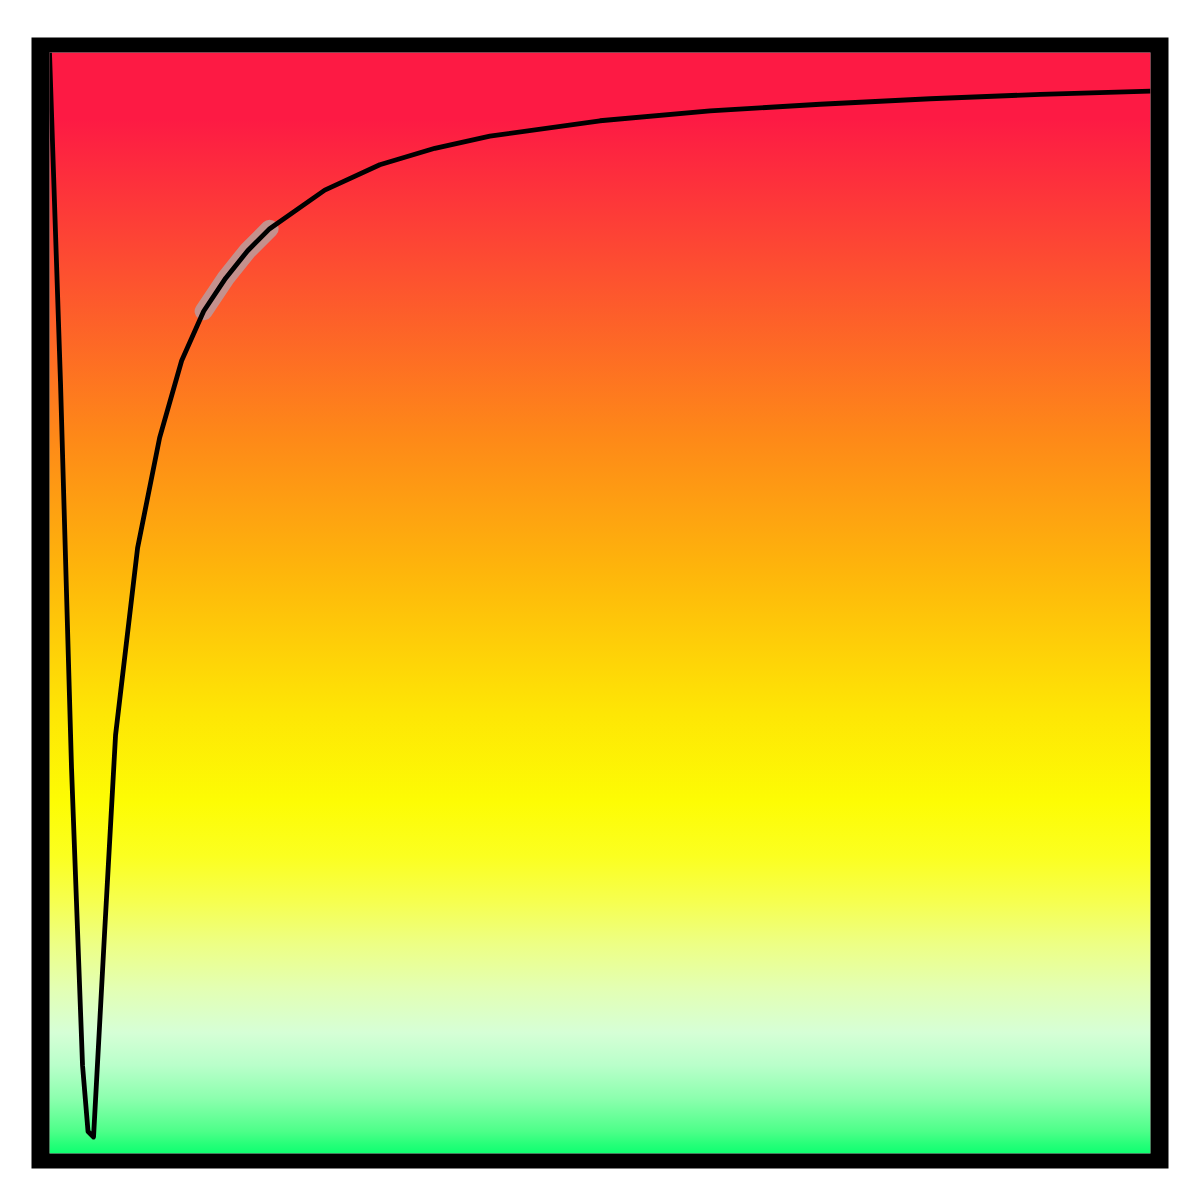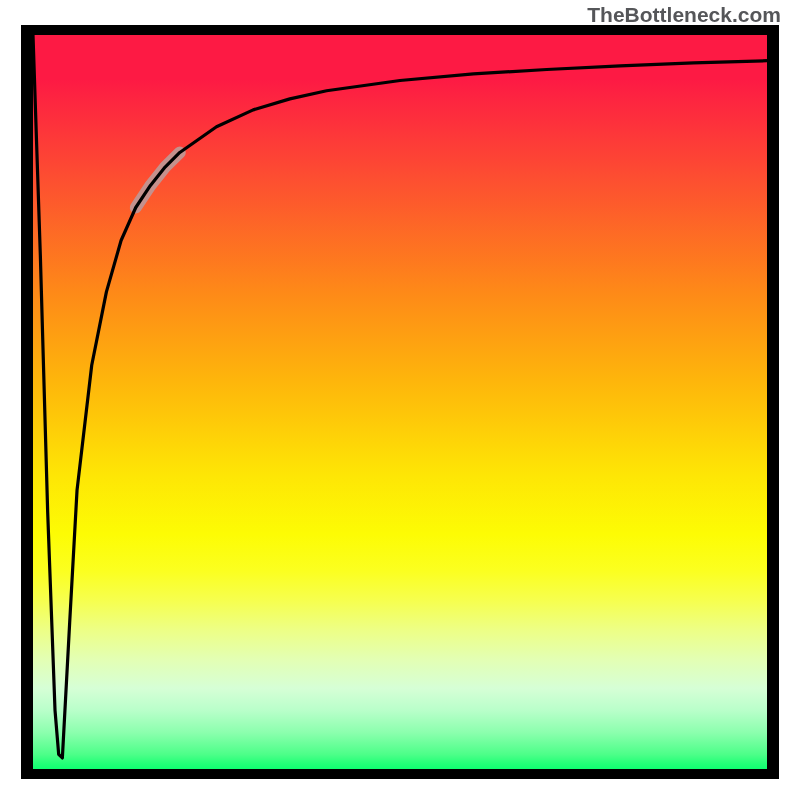--- a/index.html
+++ b/index.html
@@ -62,20 +62,19 @@
     top: 0;
     width: 734px;
     height: 734px;
     pointer-events: none;
   }
 </style>
 </head>
 <body>
 
 <div class="chart-container">
-  <div class="watermark">TheBottleneck.com</div>
   <div class="plot-area">
     <svg class="curve" viewBox="0 0 734 734" preserveAspectRatio="none">
       <path id="highlight-path" fill="none" stroke="#c4918d" stroke-width="12" stroke-linecap="round" d="M102.76 172.49 L117.44 150.47 L132.12 132.12 L146.80 117.44"></path>
       <path id="main-path" fill="none" stroke="#000000" stroke-width="3.2" stroke-linejoin="round" d="M0.00 0.00 L7.34 220.20 L14.68 477.10 L22.02 675.28 L25.69 719.32 L29.36 722.99 L36.70 587.20 L44.04 455.08 L58.72 330.30 L73.40 256.90 L88.08 205.52 L102.76 172.49 L117.44 150.47 L132.12 132.12 L146.80 117.44 L183.50 91.75 L220.20 74.87 L256.90 63.86 L293.60 55.78 L367.00 45.51 L440.40 38.90 L513.80 34.50 L587.20 30.83 L660.60 27.89 L734.00 25.69"></path>
     </svg>
   </div>
 </div>
 
 </body></html>

